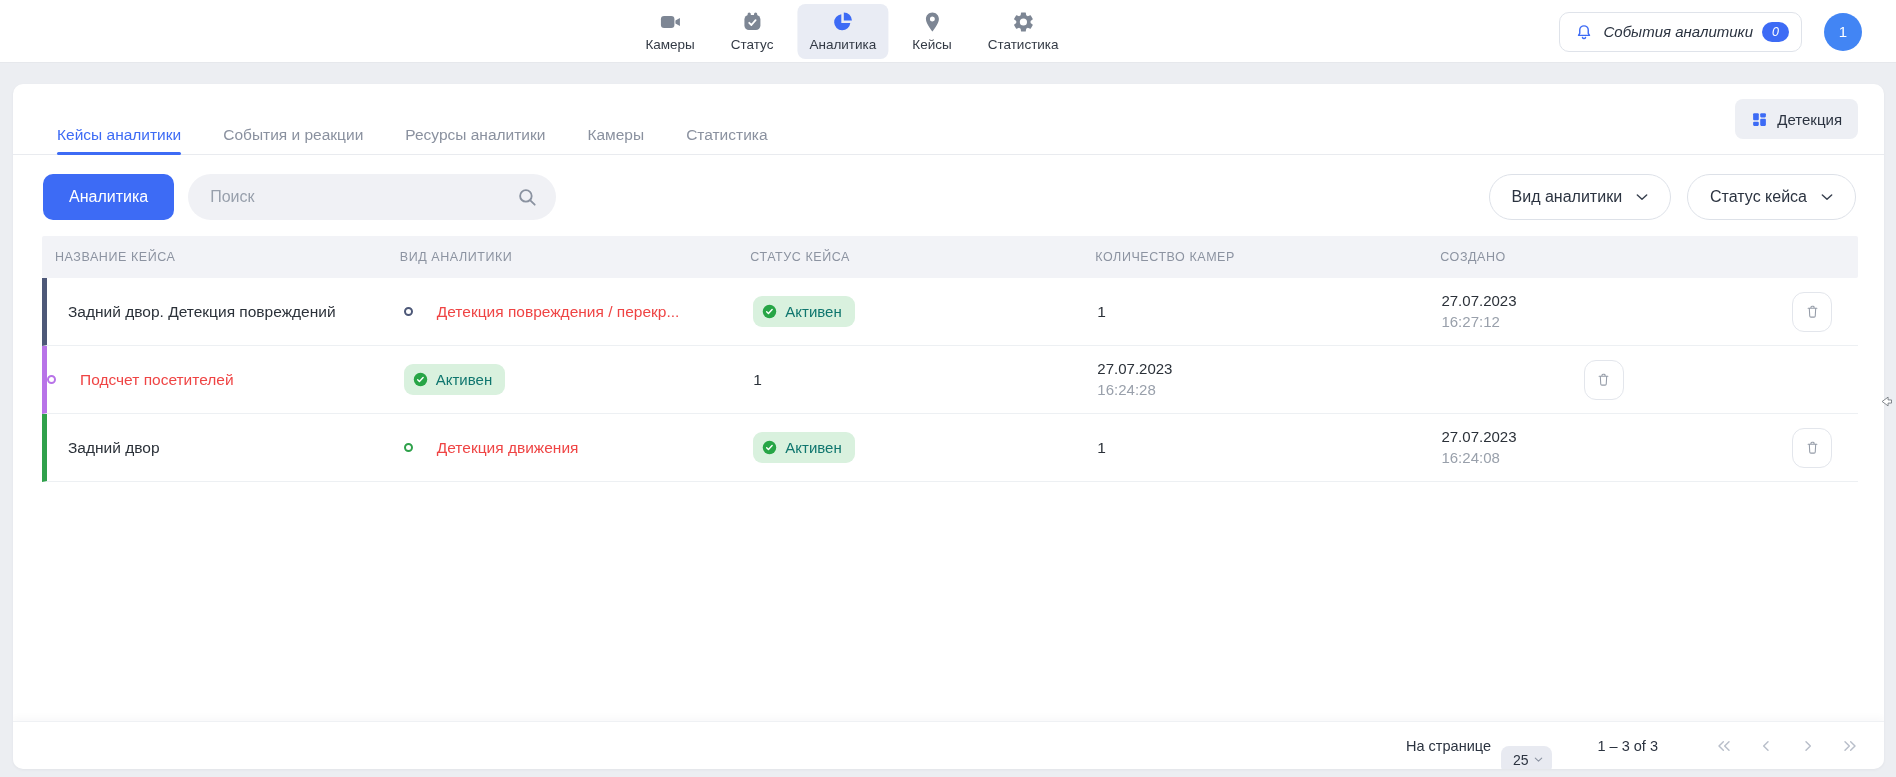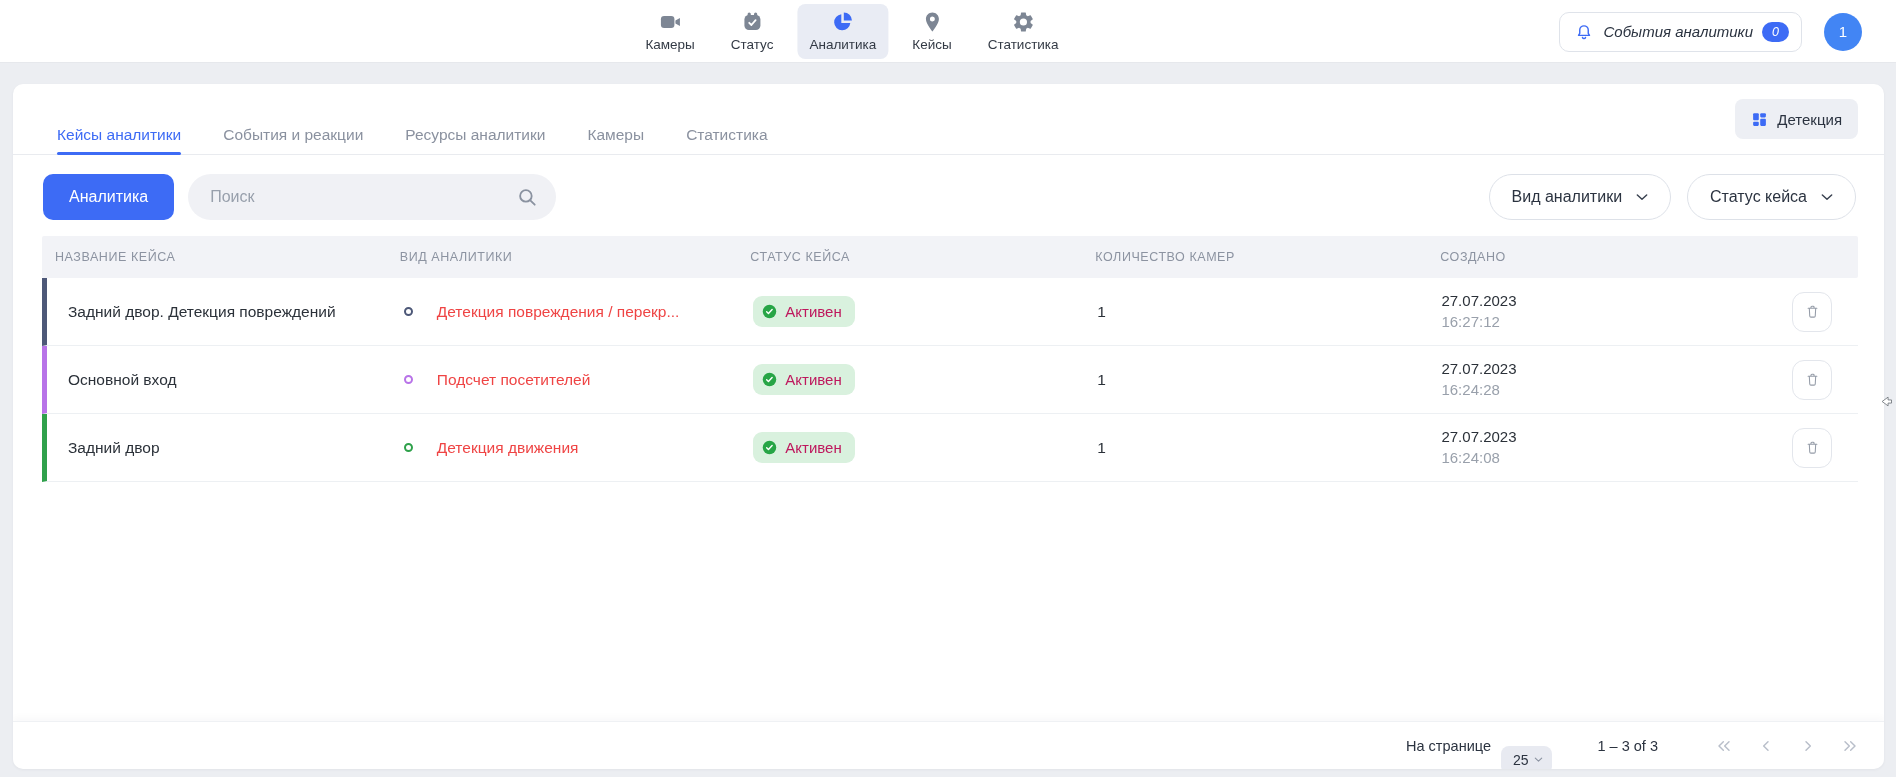--- a/index.html
+++ b/index.html
@@ -132,21 +132,21 @@
     background:#fff; cursor:pointer;
   }
   .td-name { padding-left:21px; font-size:15.5px; color:#2b3139;
     white-space:nowrap; overflow:hidden; text-overflow:ellipsis; padding-right:14px; }
   .td-type { display:flex; align-items:center; gap:24px; font-size:15.5px;
     color:#ef4444; white-space:nowrap; overflow:hidden; padding-right:14px; }
   .ring { width:9px; height:9px; border-radius:50%; border:2px solid #888; flex:none; }
   .badge {
     display:inline-flex; align-items:center; gap:7px;
     background:#d9f1de; border-radius:9px; padding:7px 13px 7px 8px;
-    font-size:15px; color:#be185d; width:max-content;
+    font-size:15px; color:#0f766e; width:max-content;
   }
   .badge svg { width:17px; height:17px; }
   .td-count { font-size:15.5px; color:#2b3139; }
   .td-created { line-height:1.35; }
   .td-created .d { font-size:15px; color:#2b3139; }
   .td-created .t { font-size:15px; color:#99a0ab; }
   .td-actions { display:flex; justify-content:center; }
   .trash-btn {
     width:40px; height:40px; border-radius:12px;
     background:#fff; border:1px solid #e3e6ec;
@@ -333,21 +333,20 @@
       <div class="td-actions">
         <button class="trash-btn">
           <svg viewBox="0 0 24 24">
               <path d="M5.8 7.3h12.4M9.8 7.3V5.9a1.4 1.4 0 0 1 1.4-1.4h1.6a1.4 1.4 0 0 1 1.4 1.4v1.4M7.5 7.3l.6 11a1.7 1.7 0 0 0 1.7 1.6h4.4a1.7 1.7 0 0 0 1.7-1.6l.6-11"></path>
             </svg>
         </button>
       </div>
     </div>
 
     <div class="trow" style="border-left-color: rgb(184, 115, 232);">
-      <div class="td-name">Основной вход</div>
       <div class="td-type">
         <span class="ring" style="border-color: rgb(184, 115, 232);"></span>
         <span>Подсчет посетителей</span>
       </div>
       <div>
         <span class="badge">
           <svg viewBox="0 0 24 24">
               <circle cx="12" cy="12" r="9.5" fill="#27a546"></circle>
               <path d="M8 12.3l2.5 2.5 5.2-5.6" stroke="#fff" stroke-width="2" fill="none" stroke-linecap="round" stroke-linejoin="round"></path>
             </svg>

